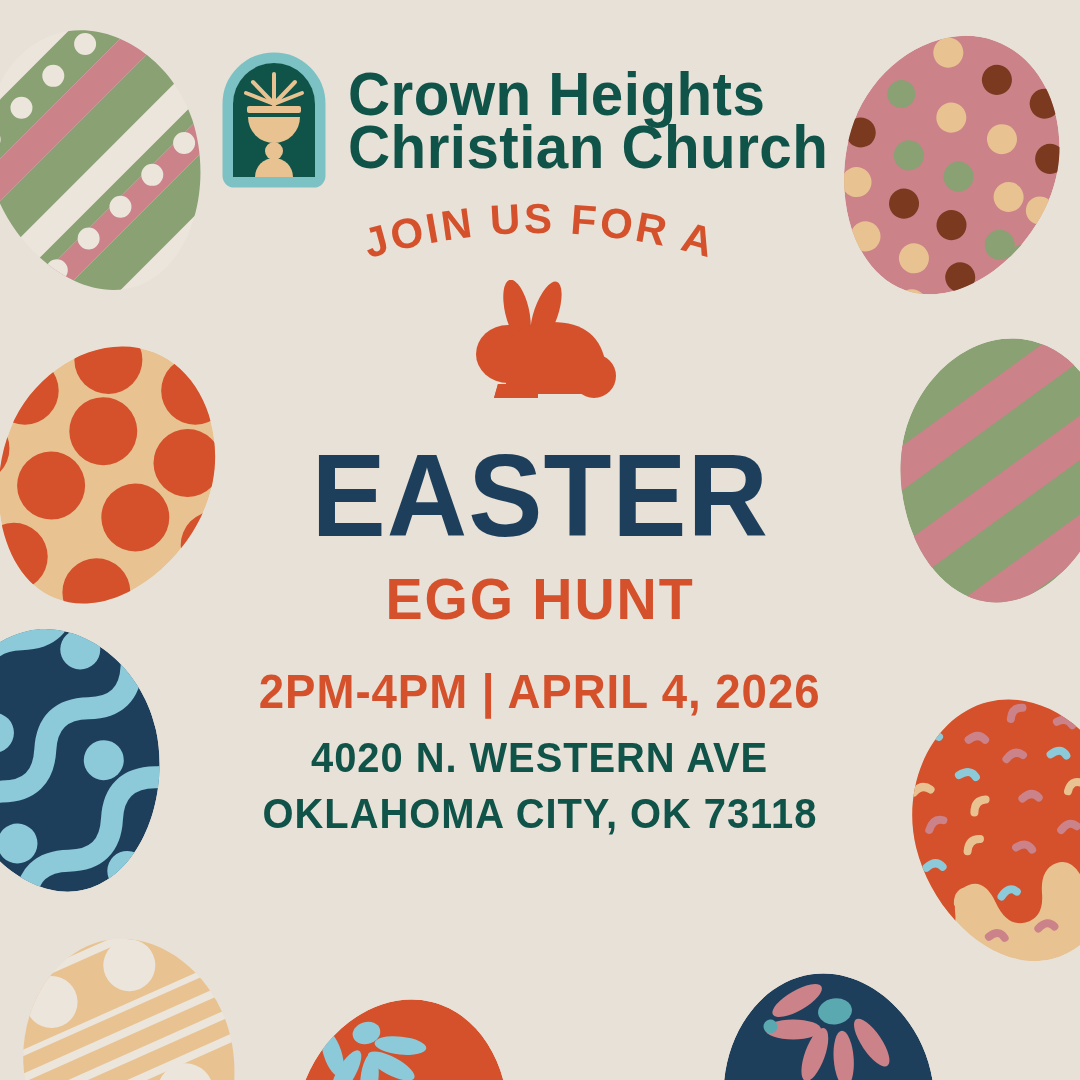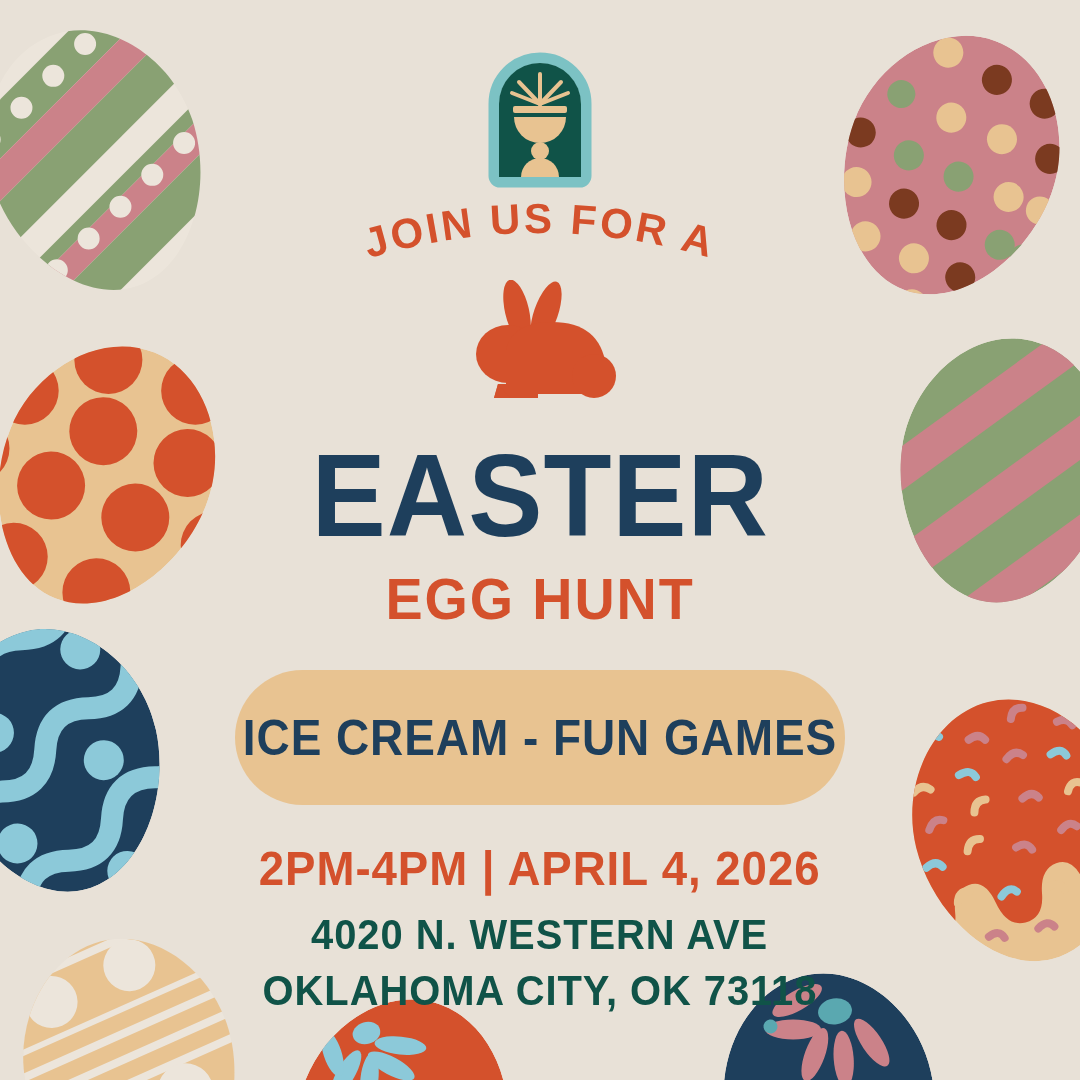--- a/index.html
+++ b/index.html
@@ -470,20 +470,24 @@
           <line x1="52" y1="52" x2="31" y2="30"></line>
           <line x1="52" y1="52" x2="73" y2="30"></line>
           <line x1="52" y1="52" x2="24" y2="41"></line>
           <line x1="52" y1="52" x2="80" y2="41"></line>
         </g>
         <rect x="25" y="54" width="54" height="7" rx="2" fill="#e8c391"></rect>
         <path d="M26,65 A26,26 0 0 0 78,65 Z" fill="#e8c391"></path>
         <circle cx="52" cy="99" r="9" fill="#e8c391"></circle>
         <path d="M33,125 A19,19 0 0 1 71,125 Z" fill="#e8c391"></path>
       </svg>
+      <div class="logo-words">
+        <div class="logo-line">Crown Heights</div>
+        <div class="logo-line">Christian Church</div>
+      </div>
     </div>
 
     <div class="joinus-wrap">
       <svg viewBox="0 0 420 68" xmlns="http://www.w3.org/2000/svg">
         <defs>
           <path id="arcpath" d="M14,62 Q210,-4 406,62"></path>
         </defs>
         <text class="joinus-text" text-anchor="middle">
           <textPath href="#arcpath" startOffset="50%">JOIN US FOR A</textPath>
         </text>
@@ -503,22 +507,19 @@
         <circle cx="140" cy="96" r="22"></circle>
 
         <path d="M44,104 L84,104 L84,118 L40,118 Z"></path>
         <path d="M44,104 L56,118 L40,118 Z"></path>
       </g>
     </svg>
 
     <div class="headline">EASTER</div>
     <div class="subhead">EGG HUNT</div>
 
-    <div class="pill">
-      <span class="pill-text">ICE CREAM - FUN GAMES</span>
-    </div>
 
     <div class="when">2PM-4PM  |  APRIL 4, 2026</div>
     <div class="addr">4020 N. WESTERN AVE</div>
     <div class="addr" style="margin-top:2px">OKLAHOMA CITY, OK 73118</div>
 
   </div>
 </div>
 
 </body></html>

